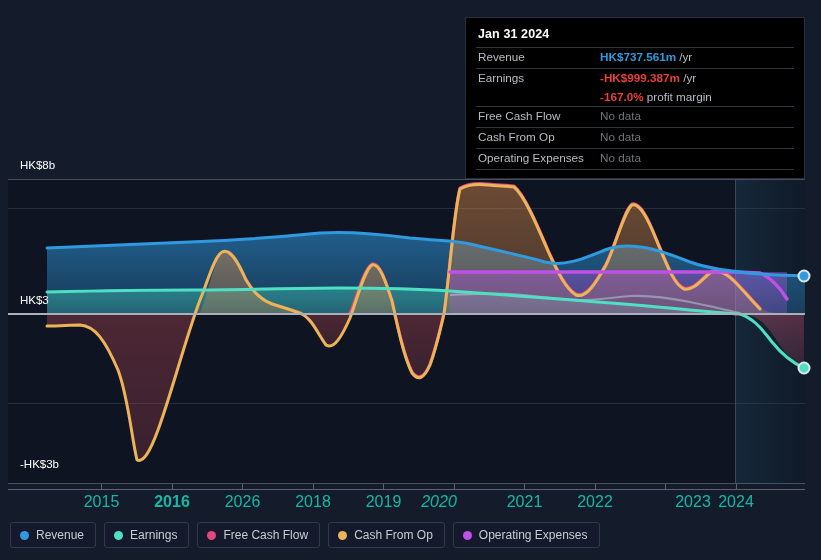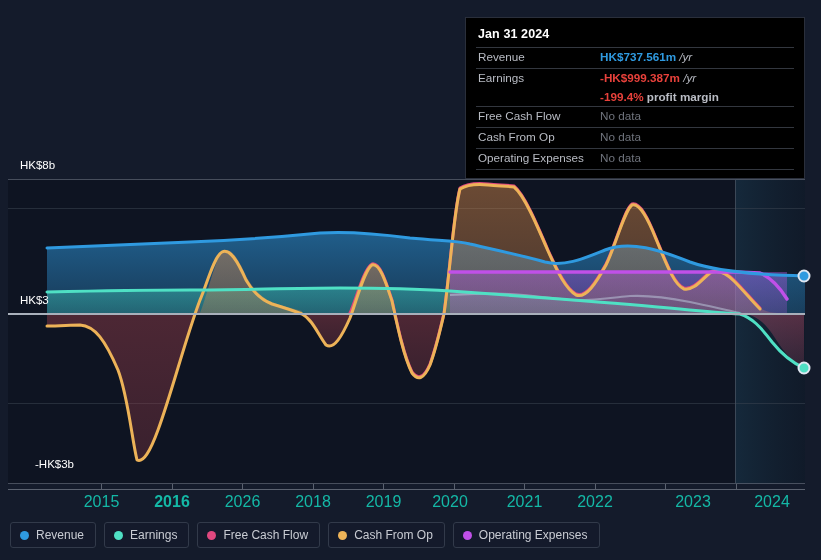--- a/index.html
+++ b/index.html
@@ -31,27 +31,27 @@
   .tt-row{
     display:flex;align-items:baseline;
     border-top:1px solid #33373f;
     padding:2px 0 2px 2px;
     font-size:11.7px;
     min-height:16px;
   }
   .tt-label{color:#b9bcc4;width:122px;flex:0 0 122px;}
   .tt-val{color:#8e9199;}
   .tt-val .num{font-weight:bold;}
-  .tt-val .unit{color:#b9bcc4;font-weight:normal;font-style:italic;}
+  .tt-val .unit{color:#b9bcc4;font-weight:normal;}
   .blue .num{color:#2f9ae0;}
   .red .num{color:#e8413b;}
   .nodata{color:#6f737c;}
   .tt-sub{padding-left:124px;font-size:11.7px;padding-top:1px;padding-bottom:3px;}
   .tt-sub .num{color:#e8413b;font-weight:bold;}
-  .tt-sub .unit{color:#b9bcc4;font-weight:bold;}
+  .tt-sub .unit{color:#b9bcc4;}
   .tt-foot{border-top:1px solid #33373f;height:2px;}
 
   
   .axlab{
     position:absolute;color:#ffffff;font-size:11.5px;
     white-space:nowrap;z-index:20;
   }
   .xlab{
     position:absolute;color:#14b8a6;font-size:16px;
     transform:translateX(-50%);white-space:nowrap;
@@ -225,50 +225,50 @@
       <line x1="665.5" y1="484" x2="665.5" y2="490"></line>
       <line x1="736.0" y1="484" x2="736.0" y2="490"></line>
     </g>
 
     <circle cx="804" cy="276" r="5.5" fill="#2f9ae0" stroke="#dfe6f0" stroke-width="2"></circle>
     <circle cx="804" cy="368" r="5.5" fill="#4fe0c4" stroke="#dfe6f0" stroke-width="2"></circle>
   </svg>
 
   <div class="axlab" style="left:20px;top:159px;">HK$8b</div>
   <div class="axlab" style="left:20px;top:294px;">HK$3</div>
-  <div class="axlab" style="left:35px;top:458px;">-HK$3b</div>
+  <div class="axlab" style="left:20px;top:458px;">-HK$3b</div>
 
   <div id="xlabels">
       <div class="xlab" style="left: 101.5px; top: 493px;">2015</div>
       <div class="xlab" style="left: 172px; top: 493px; font-weight: bold;">2016</div>
       <div class="xlab" style="left: 242.5px; top: 493px;">2026</div>
       <div class="xlab" style="left: 313px; top: 493px;">2018</div>
       <div class="xlab" style="left: 383.5px; top: 493px;">2019</div>
-      <div class="xlab" style="left: 450px; top: 493px;">2020</div>
+      <div class="xlab" style="left: 439px; top: 493px; font-style: italic;">2020</div>
       <div class="xlab" style="left: 524.5px; top: 493px;">2021</div>
       <div class="xlab" style="left: 595px; top: 493px;">2022</div>
       <div class="xlab" style="left: 693px; top: 493px;">2023</div>
-      <div class="xlab" style="left: 736px; top: 493px; margin-left: 36px;">2024</div>
+      <div class="xlab" style="left: 736px; top: 493px;">2024</div>
     </div>
 
   <div class="tooltip">
     <div class="tt-date">Jan 31 2024</div>
 
     <div class="tt-row">
       <span class="tt-label">Revenue</span>
       <span class="tt-val blue"><span class="num">HK$737.561m</span> <span class="unit">/yr</span></span>
     </div>
 
     <div class="tt-row">
       <span class="tt-label">Earnings</span>
       <span class="tt-val red"><span class="num">-HK$999.387m</span> <span class="unit">/yr</span></span>
     </div>
 
     <div class="tt-sub">
-      <span class="num">-199.4%</span>
+      <span class="num">-167.0%</span>
       <span class="unit">profit margin</span>
     </div>
 
     <div class="tt-row">
       <span class="tt-label">Free Cash Flow</span>
       <span class="tt-val nodata">No data</span>
     </div>
 
     <div class="tt-row">
       <span class="tt-label">Cash From Op</span>

